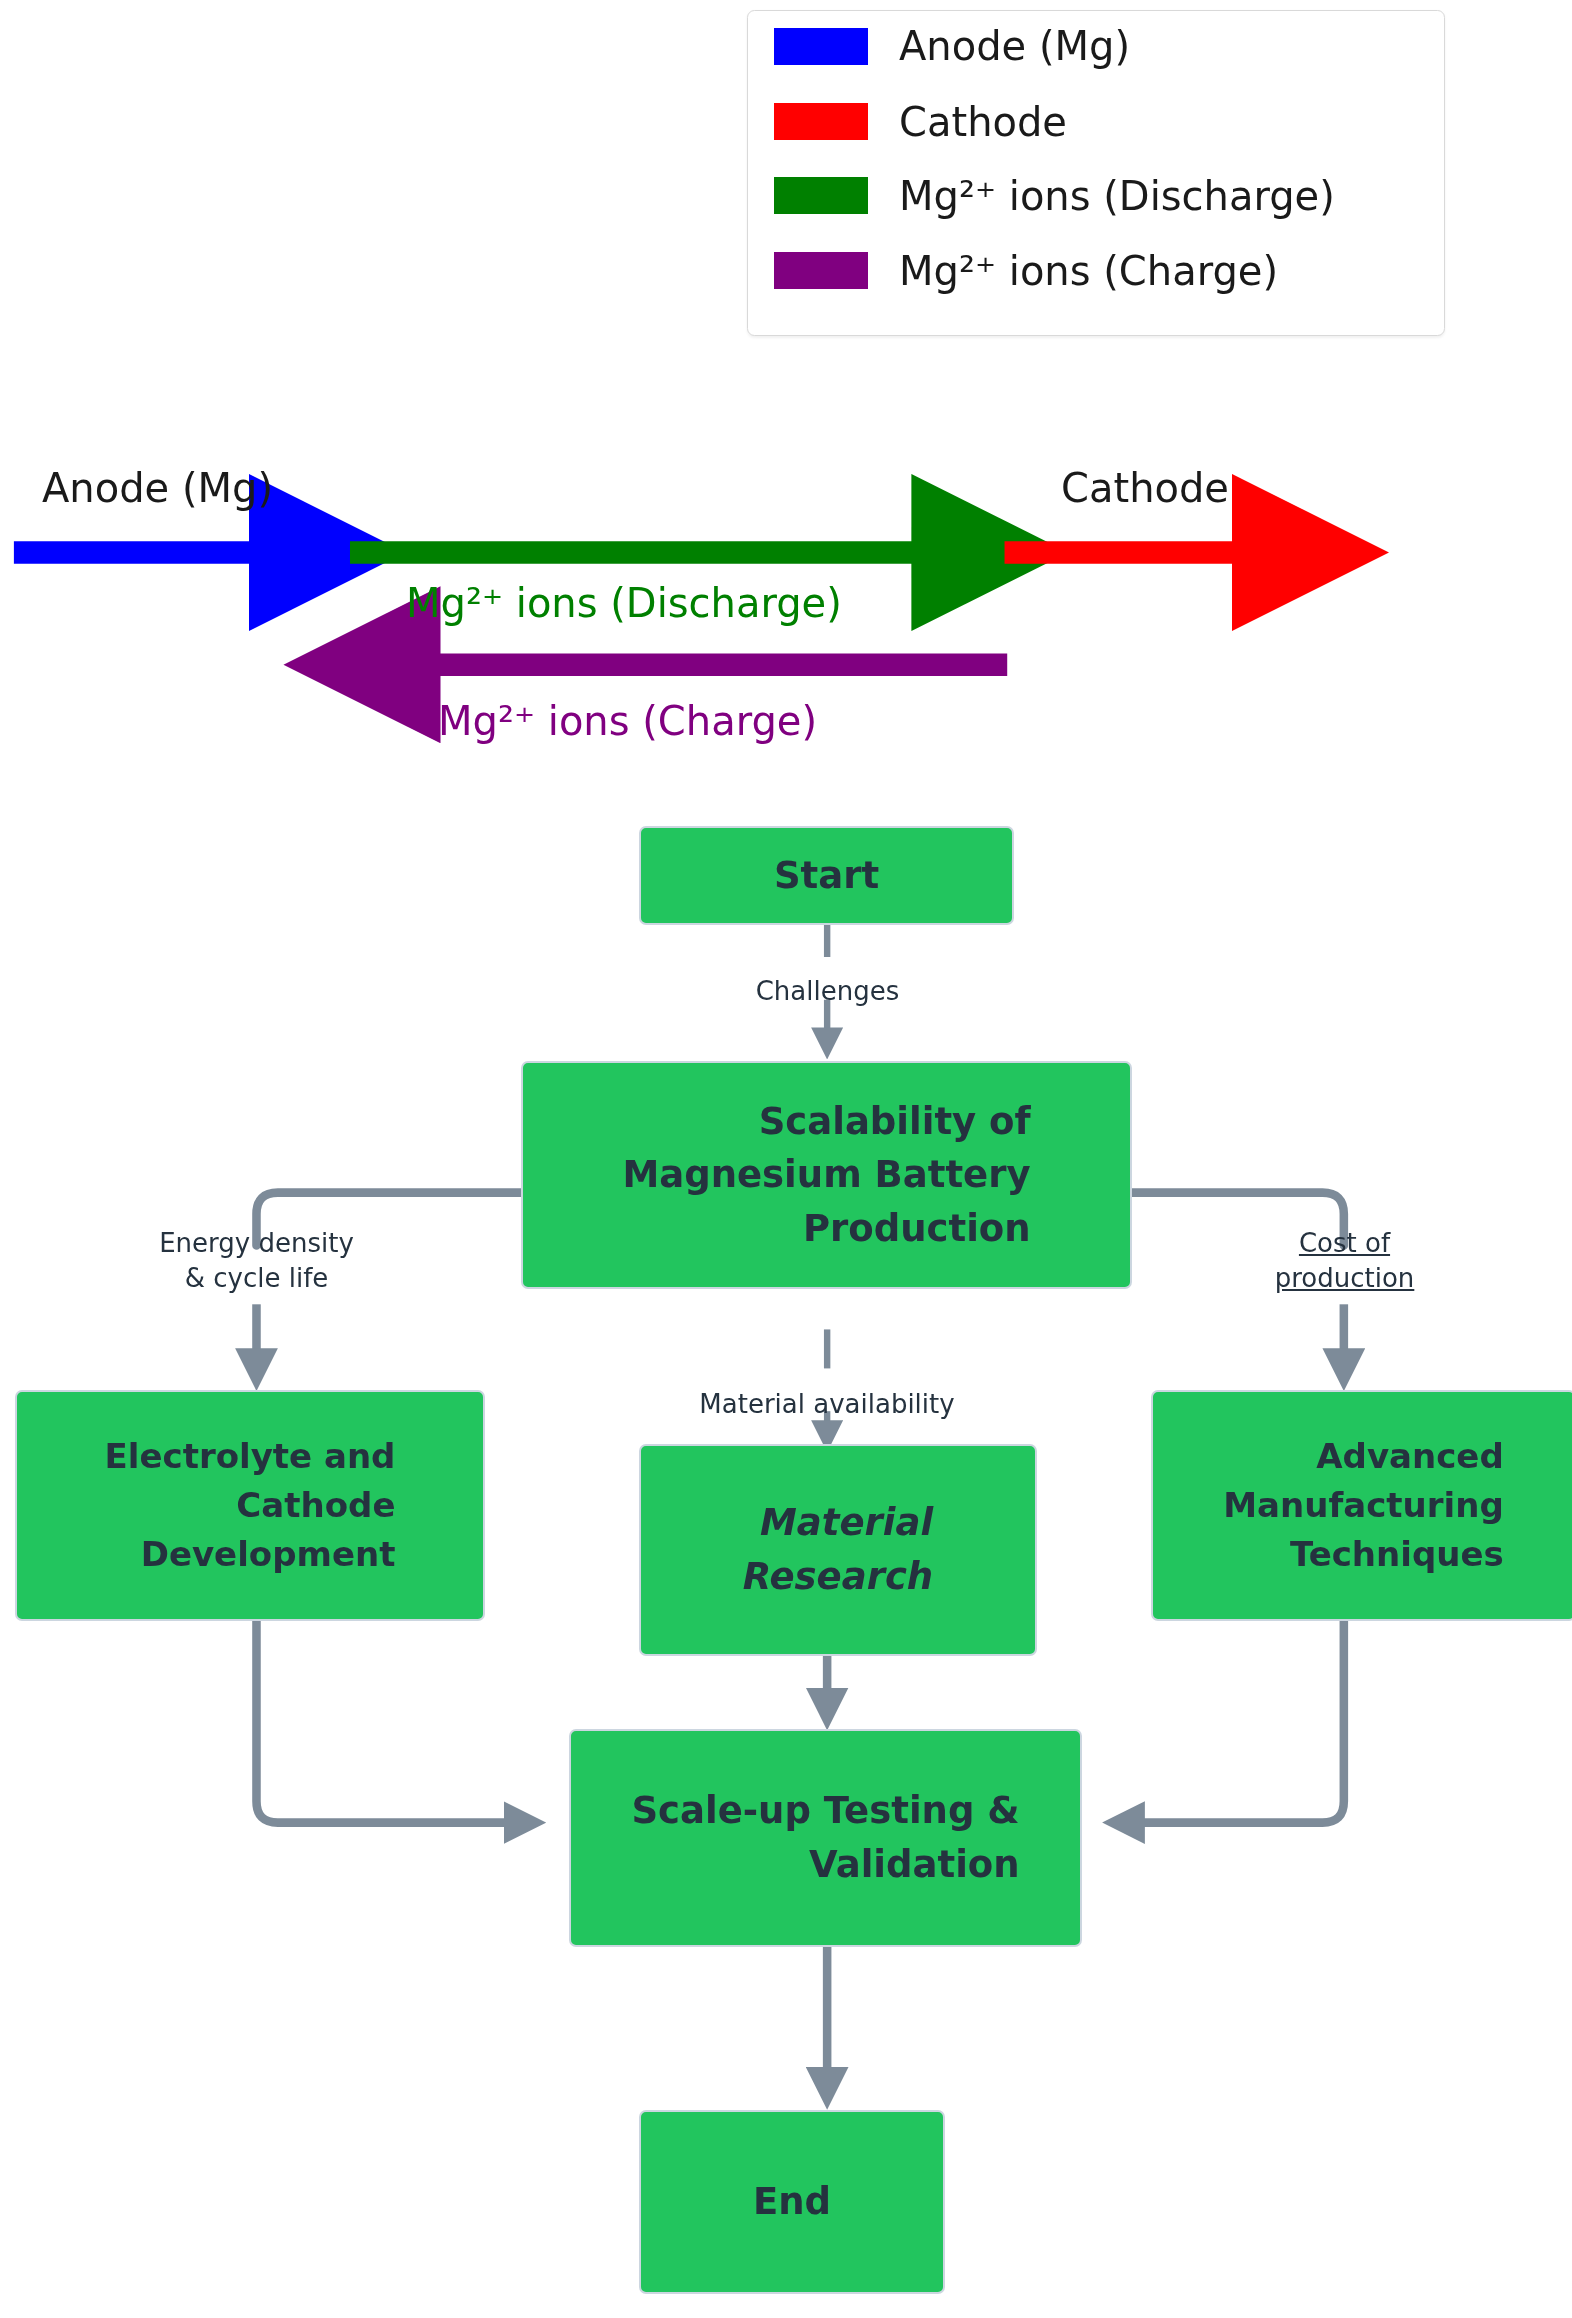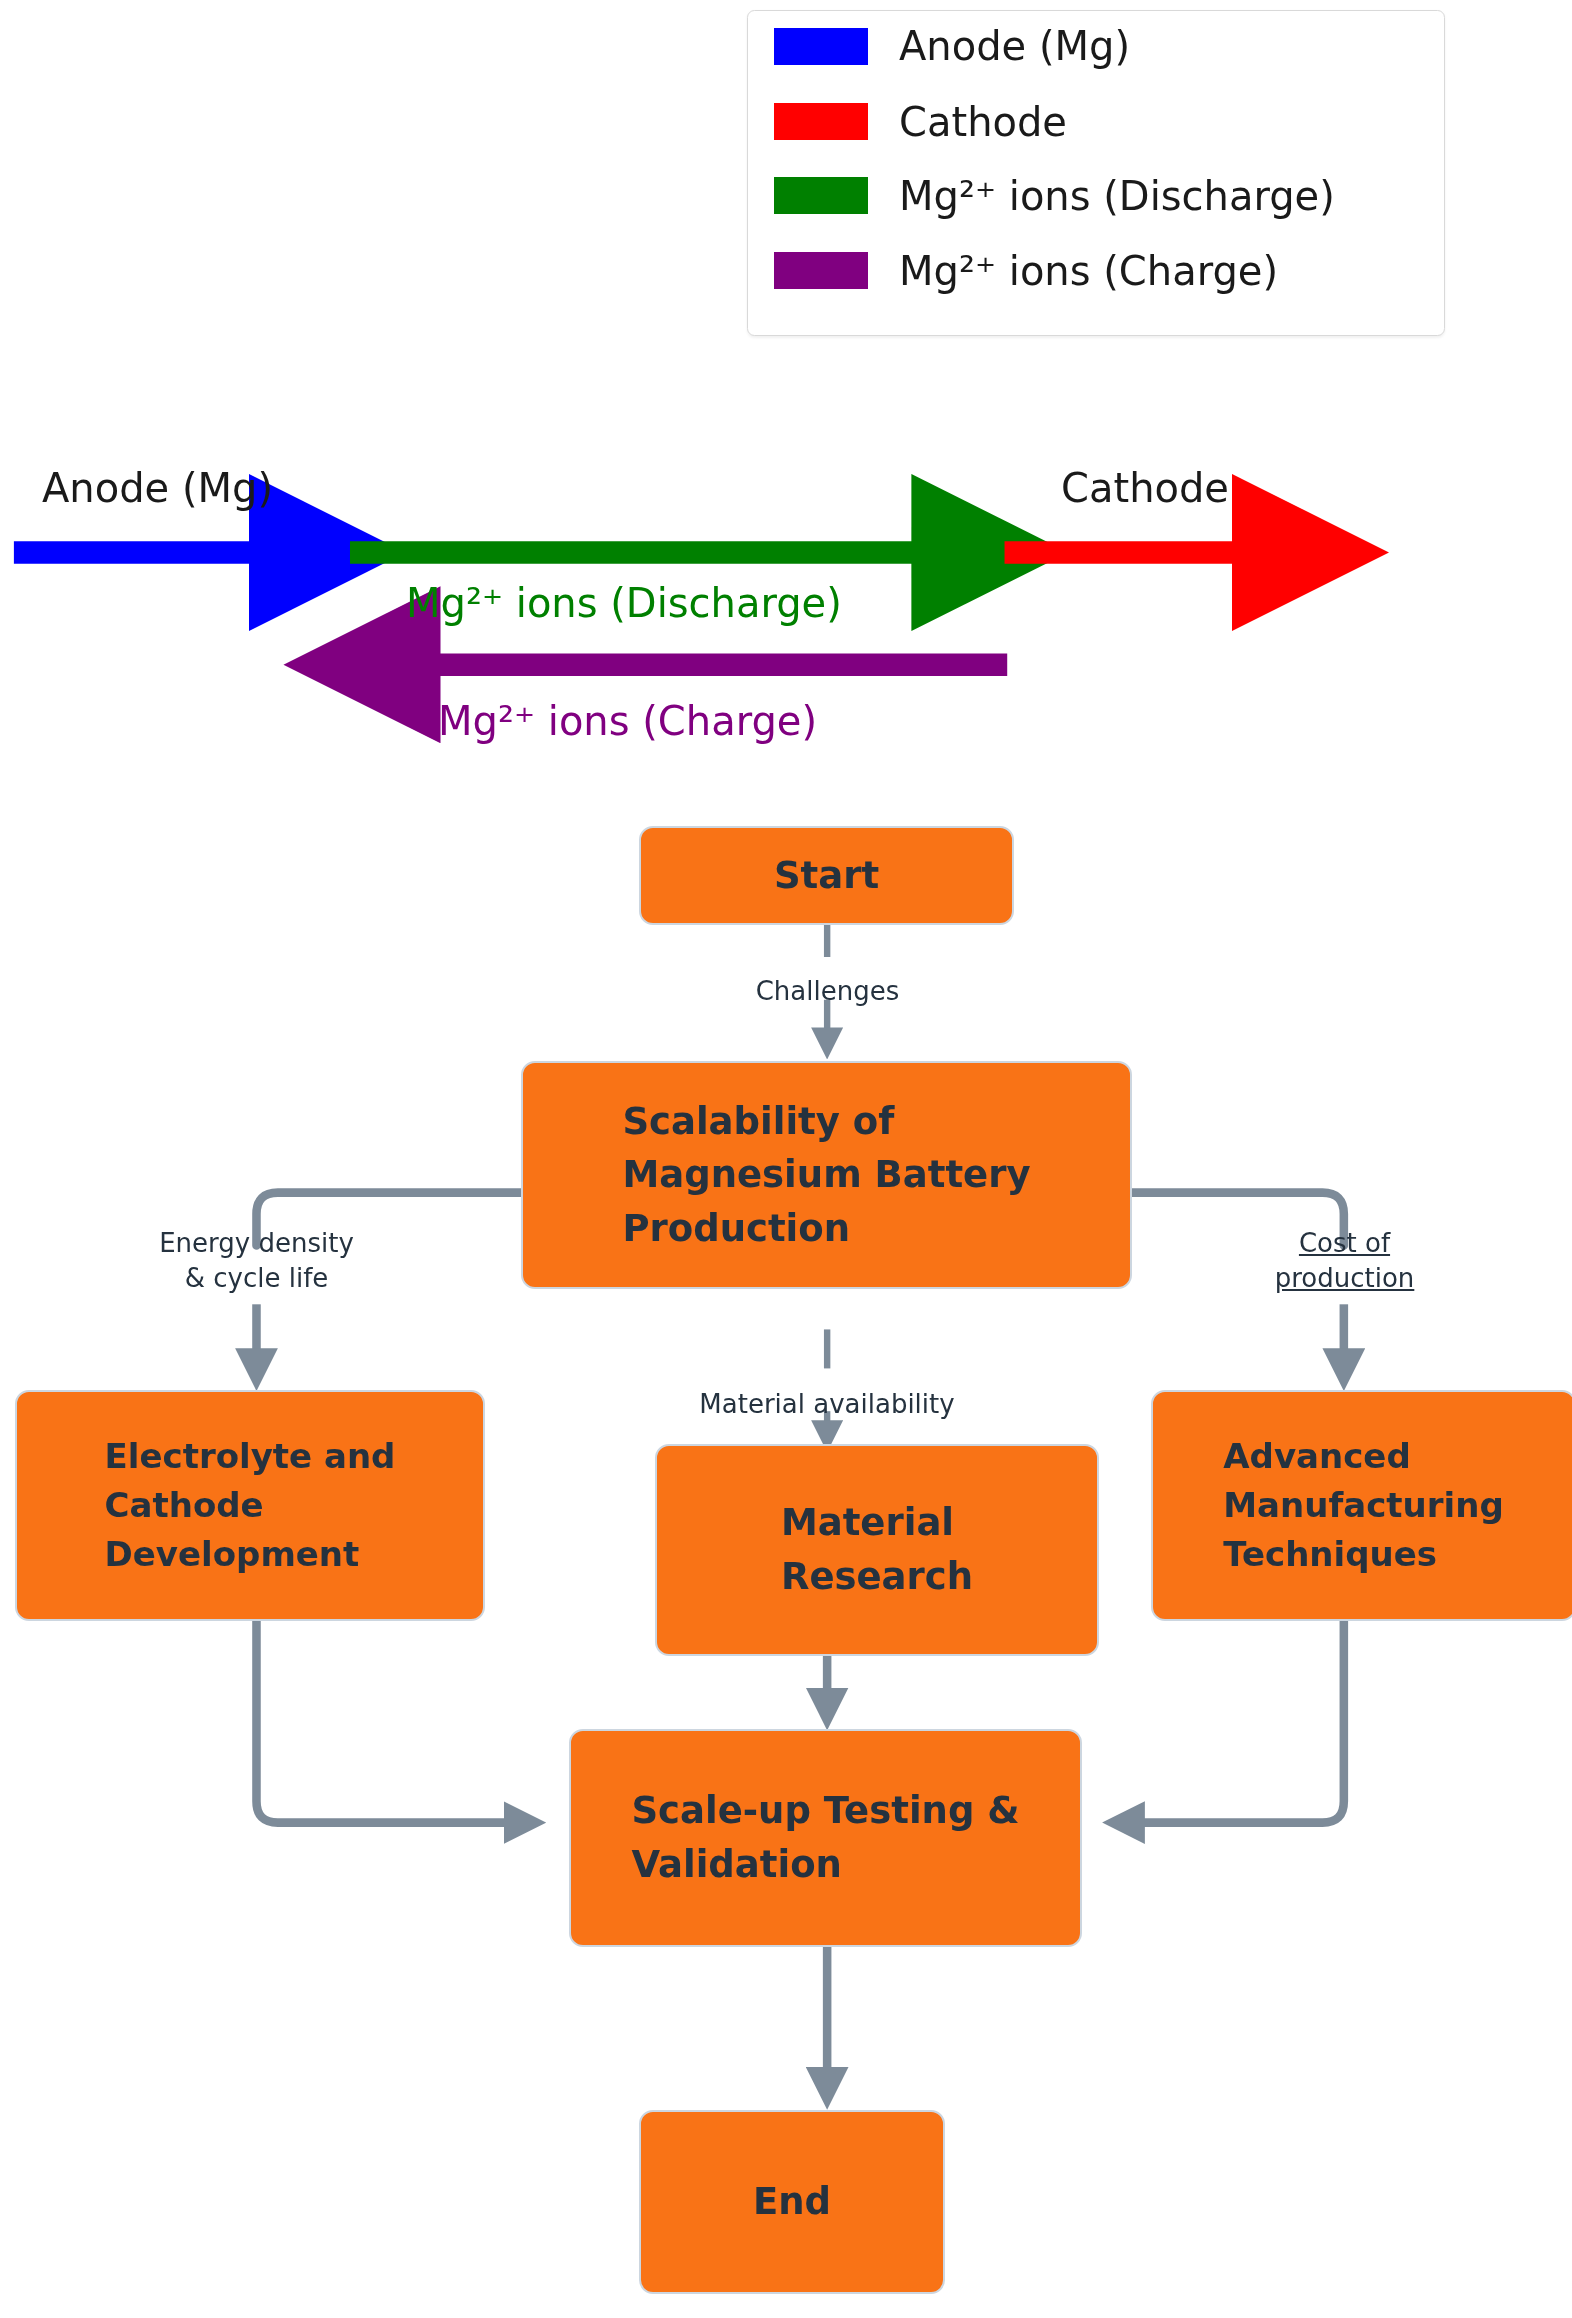--- a/index.html
+++ b/index.html
@@ -64,27 +64,27 @@
   }
   .arrow-caption {
     font-size: 40px;
   }
   .cap-green { color: #008000; }
   .cap-purple { color: #800080; }
 
   .node {
     position: absolute;
     box-sizing: border-box;
-    background: #f97316;
+    background: #22c55e;
     border: 2.7px solid #ccd6e0;
-    border-radius: 14px;
+    border-radius: 7px;
     display: flex;
     align-items: center;
     justify-content: center;
-    text-align: left;
+    text-align: right;
     color: #25323f;
     font-weight: bold;
     font-family: "DejaVu Sans", sans-serif;
     line-height: 1.45;
     padding: 5.3px 9.6px;
   }
   .node-sm { font-size: 34px; }
   .node-md { font-size: 37px; }
 
   .edge-label {
@@ -196,21 +196,21 @@
 <div class="free-text arrow-caption cap-green" style="left:406px; top:580px;">Mg²⁺ ions (Discharge)</div>
 
 <div class="free-text arrow-caption cap-purple" style="left:438px; top:698px;">Mg²⁺ ions (Charge)</div>
 
 <div class="node node-md" style="left:639px; top:826px; width:375px; height:99px;">Start</div>
 
 <div class="node node-md" style="left:521px; top:1061px; width:611px; height:228px;">Scalability of<br>Magnesium Battery<br>Production</div>
 
 <div class="node node-sm" style="left:15px; top:1390px; width:470px; height:231px;">Electrolyte and<br>Cathode<br>Development</div>
 
-<div class="node node-md" style="left:655px; top:1444px; width:444px; height:212px;">Material<br>Research</div>
+<div class="node node-md" style="left:639px; top:1444px; width:398px; height:212px;font-style:italic;">Material<br>Research</div>
 
 <div class="node node-sm" style="left:1151px; top:1390px; width:425px; height:231px;">Advanced<br>Manufacturing<br>Techniques</div>
 
 <div class="node node-md" style="left:569px; top:1729px; width:513px; height:218px;">Scale-up Testing &amp;<br>Validation</div>
 
 <div class="node node-md" style="left:639px; top:2110px; width:306px; height:184px;">End</div>
 
 <div class="edge-label" style="left:710px; top:962px; width:235px;">Challenges</div>
 
 <div class="edge-label" style="left:123px; top:1214px; width:267px;">Energy density<br>&amp; cycle life</div>

